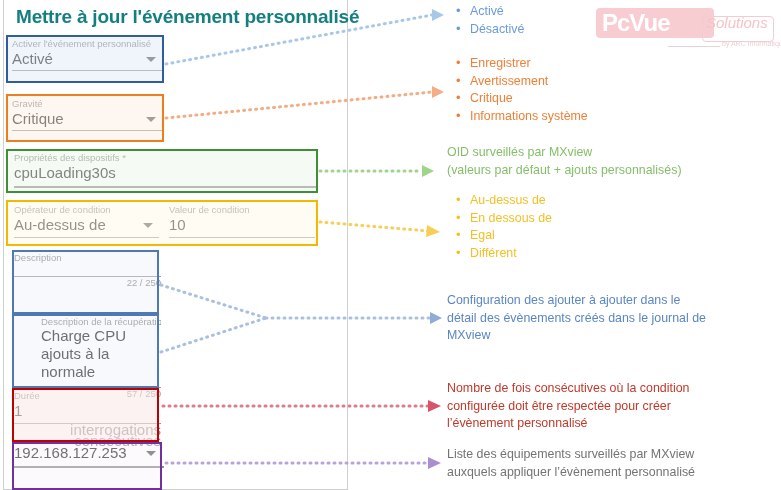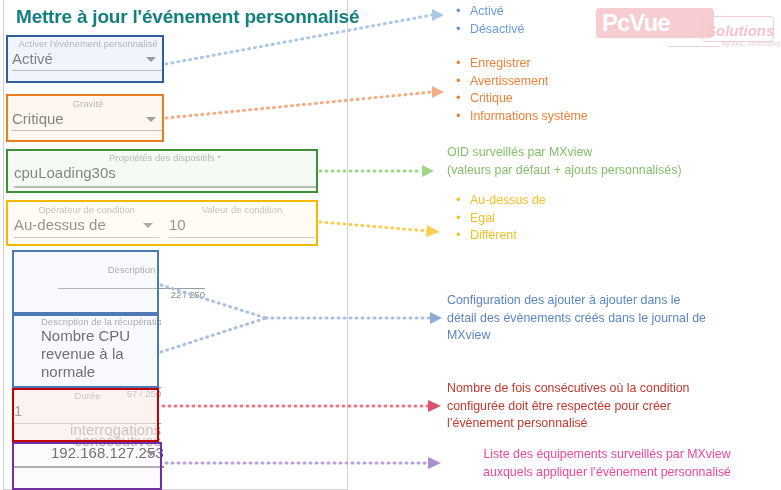--- a/index.html
+++ b/index.html
@@ -17,21 +17,21 @@
   #panel-title{
     position:absolute;left:12px;top:6px;width:330px;
     color:#13807f;font-size:19px;font-weight:bold;letter-spacing:-.2px;
     white-space:nowrap;
   }
   .field{
     position:absolute;box-sizing:border-box;
   }
   .field .flabel{
     font-size:9.5px;color:#8a8a8a;line-height:11px;
-    white-space:nowrap;overflow:hidden;text-align:center;
+    white-space:nowrap;overflow:hidden;
   }
   .field .fvalue{
     font-size:15px;color:#2b2b2b;line-height:19px;white-space:nowrap;
   }
   .field .fvalue.wrap{white-space:normal;line-height:18px;}
   .uline{
     height:1px;background:#9b9b9b;margin-top:2px;
   }
   .uline.thick{height:2px;background:#8e8e8e;}
   .caret{
@@ -65,22 +65,22 @@
   }
   #logo .lg-pcvue{
     position:absolute;left:6px;top:3px;font-size:24px;font-weight:bold;
     color:#ffffff;letter-spacing:-1px;font-family:"Liberation Sans",sans-serif;
   }
   #logo .lg-sol-box{
     position:absolute;left:106px;top:10px;width:70px;height:24px;
     border:1px solid #f3ccd1;border-radius:4px;
   }
   #logo .lg-sol{
-    position:absolute;left:110px;top:16px;font-size:15px;font-style:italic;
-    font-weight:bold;color:#f5c3c9;
+    position:absolute;left:110px;top:8px;font-size:15px;font-style:italic;
+    font-weight:normal;color:#f5c3c9;
   }
   #logo .lg-rule{
     position:absolute;left:72px;top:40px;width:52px;height:1px;background:#edd2d5;
   }
   #logo .lg-by{
     position:absolute;left:126px;top:34px;font-size:7px;color:#eccfd3;
     white-space:nowrap;
   }
 </style>
 </head>
@@ -122,42 +122,42 @@
     </div>
     <div class="uline" style="margin-top:3px;"></div>
   </div>
 
   <div class="field" style="left:165px;top:204px;width:146px;height:40px;">
     <div class="flabel">Valeur de condition</div>
     <div class="fvalue">10</div>
     <div class="uline" style="margin-top:3px;"></div>
   </div>
 
-  <div class="field" style="left:10px;top:264px;width:147px;height:54px;margin-left:44px;">
+  <div class="field" style="left:10px;top:252px;width:147px;height:54px;">
     <div class="flabel">Description</div>
     <div class="uline" style="margin-top:13px;"></div>
     <div class="counter">22 / 250</div>
   </div>
 
   <div class="field" style="left:10px;top:316px;width:147px;height:92px;padding-left:27px;">
     <div class="flabel">Description de la récupération</div>
-    <div class="fvalue wrap">Nombre CPU revenue à la normale</div>
+    <div class="fvalue wrap">Charge CPU ajouts à la normale</div>
     <div class="uline" style="margin-top:6px;"></div>
     <div class="counter">57 / 250</div>
   </div>
 
   <div class="field" style="left:10px;top:390px;width:147px;height:48px;">
     <div class="flabel">Durée</div>
     <div class="fvalue">1</div>
     <div class="uline" style="margin-top:3px;"></div>
     <div class="subnote">interrogations consécutives</div>
   </div>
 
   <div class="field" style="left:10px;top:443px;width:150px;height:42px;">
-    <div style="position:relative;padding-left:37px;">
+    <div style="position:relative;">
       <div class="fvalue">192.168.127.253</div>
       <span class="caret" style="top:8px;right:8px;"></span>
     </div>
     <div class="uline thick" style="margin-top:4px;"></div>
   </div>
 </div>
 
 <div class="hl" style="left:6px;top:35px;width:158px;height:48px;border-color:#2f5d9e;background:rgba(220,232,245,.45);"></div>
 <div class="hl" style="left:6px;top:94px;width:158px;height:48px;border-color:#ed7d1f;background:rgba(253,235,222,.45);"></div>
 <div class="hl" style="left:6px;top:149px;width:312px;height:44px;border-color:#3f8f36;background:rgba(233,243,231,.45);"></div>
@@ -224,38 +224,39 @@
 </div>
 
 <div class="ann" style="left:447px;top:144px;width:320px;color:#84bf6a;">
   <div>OID surveillés par MXview</div>
   <div>(valeurs par défaut + ajouts personnalisés)</div>
 </div>
 
 <div class="ann" style="left:450px;top:192px;width:230px;color:#f4c026;">
   <ul>
     <li>Au-dessus de</li>
+    <li>En dessous de</li>
     <li>Egal</li>
     <li>Différent</li>
   </ul>
 </div>
 
 <div class="ann" style="left:447px;top:292px;width:320px;color:#5b86c4;">
   <div>Configuration des ajouter à ajouter dans le</div>
   <div>détail des évènements créés dans le journal de</div>
   <div>MXview</div>
 </div>
 
 <div class="ann" style="left:447px;top:380px;width:320px;color:#c0392b;">
   <div>Nombre de fois consécutives où la condition</div>
   <div>configurée doit être respectée pour créer</div>
   <div>l’évènement personnalisé</div>
 </div>
 
-<div class="ann" style="left:447px;top:446px;width:320px;color:#ec4899;text-align:center;">
+<div class="ann" style="left:447px;top:446px;width:320px;color:#737373;">
   <div>Liste des équipements surveillés par MXview</div>
   <div>auxquels appliquer l’évènement personnalisé</div>
 </div>
 
 <div id="logo">
   <div class="lg-box"></div>
   <div class="lg-pcvue">PcVue</div>
   <div class="lg-sol-box"></div>
   <div class="lg-sol">Solutions</div>
   <div class="lg-rule"></div>

